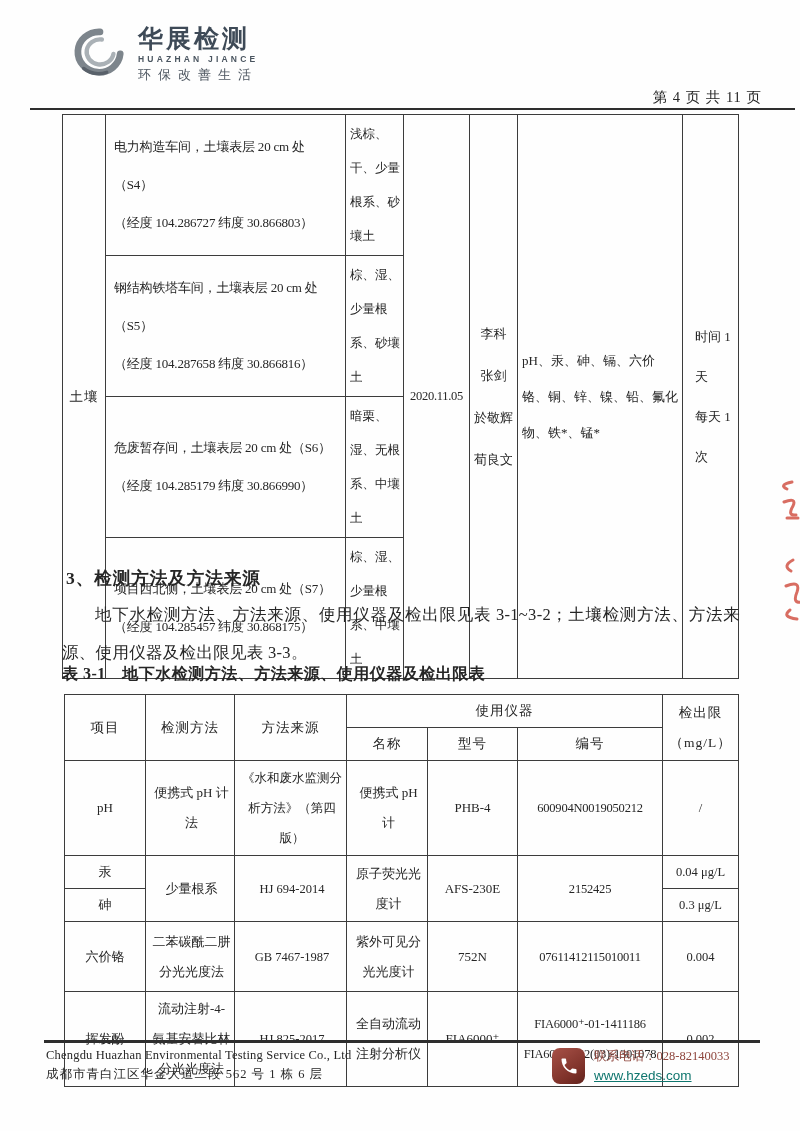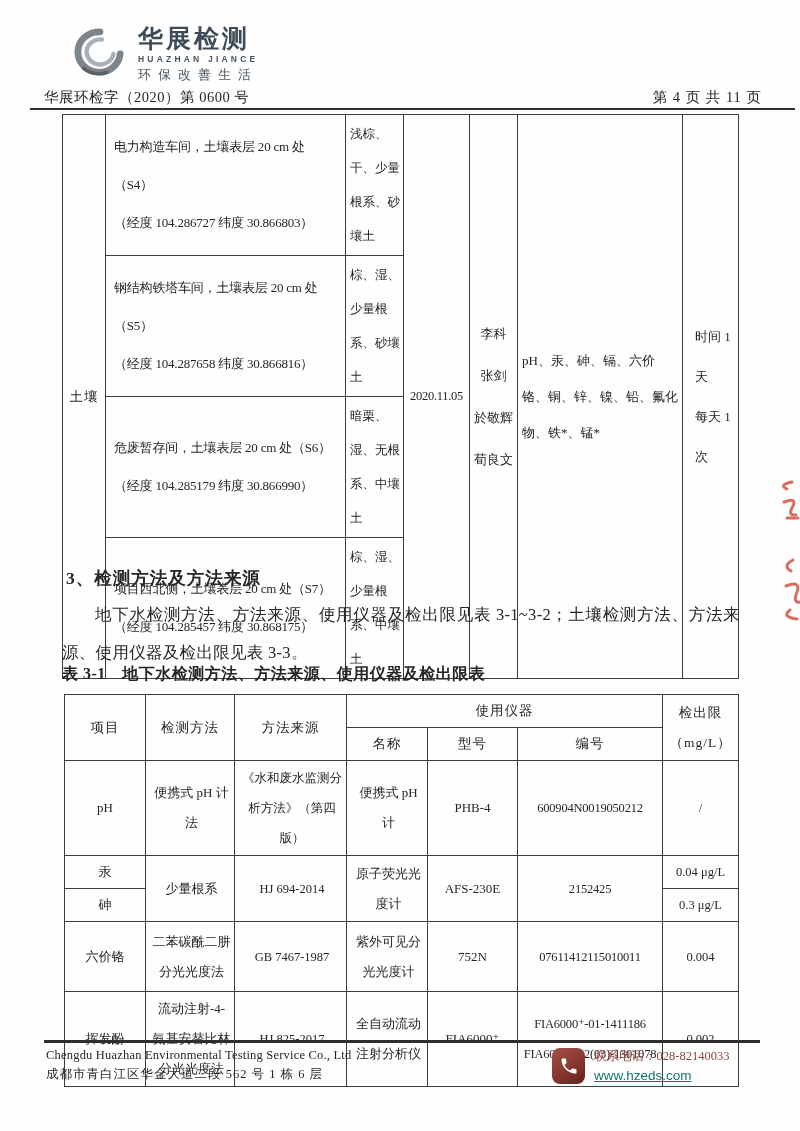--- a/index.html
+++ b/index.html
@@ -79,21 +79,20 @@
       <path d="M31 6 a22 21 0 1 0 21 23" fill="none" stroke="#7d858c" stroke-width="7" stroke-linecap="round"></path>
       <path d="M33 14 a14 13 0 1 0 12 15" fill="none" stroke="#aab1b6" stroke-width="4.5" stroke-linecap="round"></path>
       <path d="M14 44 q10 8 24 4" fill="none" stroke="#59616a" stroke-width="3.5" stroke-linecap="round"></path>
     </svg>
     <div class="brand-text">
       <span class="brand-name">华展检测</span>
       <span class="brand-latin">HUAZHAN JIANCE</span>
       <span class="brand-slogan">环保改善生活</span>
     </div>
   </div>
-  <div class="doc-number">华展环检字（2020）第 0600 号</div>
   <div class="page-info">第 4 页 共 11 页</div>
   <div class="header-rule"></div>
 
   <table class="soil-table">
     <colgroup>
       <col style="width:43px">
         <col style="width:240px">
         <col style="width:58px">
       <col style="width:66px">
         <col style="width:48px">

